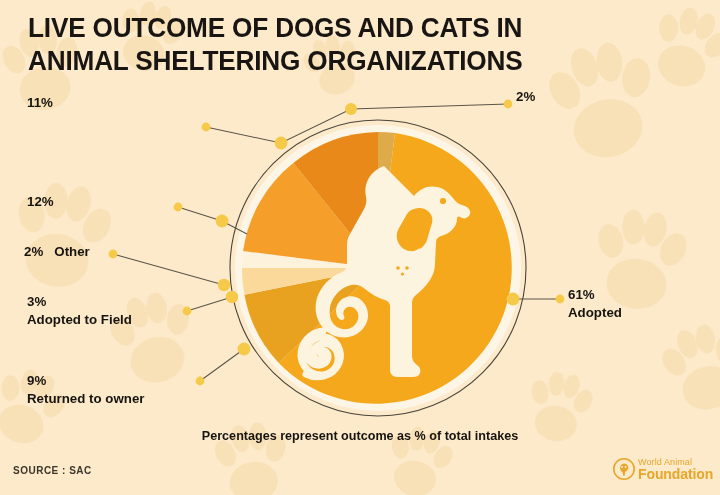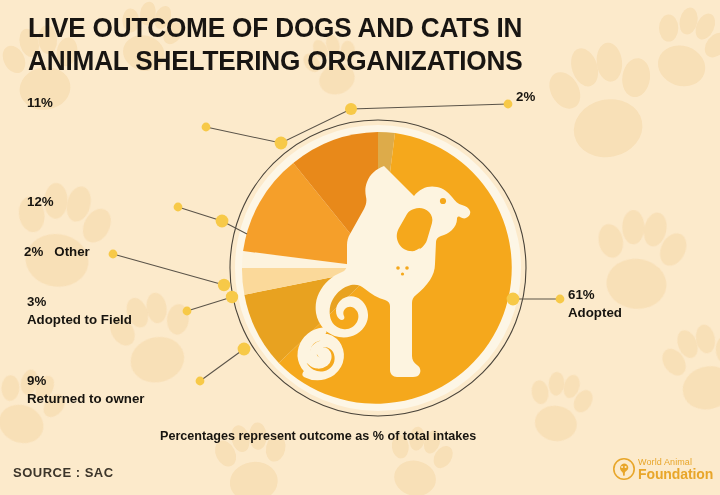--- a/index.html
+++ b/index.html
@@ -36,26 +36,26 @@
   .lbl-nonlive{left:27px;top:94px;}
   .lbl-transfer{left:27px;top:156px;margin-top:37px;}
   .lbl-other{left:24px;top:243px;}
   .lbl-field{left:27px;top:293px;}
   .lbl-owner{left:27px;top:372px;}
   .lbl-waiting{left:516px;top:88px;}
   .lbl-adopted{left:568px;top:270px;margin-top:16px;}
 
   
   .caption{
-    position:absolute;left:160px;top:428px;width:400px;text-align:left;
+    position:absolute;left:160px;top:428px;width:400px;text-align:center;
     font-size:12.6px;line-height:1.42;font-weight:bold;color:#17140f;
   }
   .source{
     position:absolute;left:13px;top:465px;
-    font-size:13px;font-weight:bold;letter-spacing:.5px;color:#3c352a;
+    font-size:10px;font-weight:bold;letter-spacing:.5px;color:#3c352a;
   }
 
   
   .logo{position:absolute;left:613px;top:458px;display:flex;align-items:flex-start;gap:3px;}
   .logo-text{line-height:1.0;color:#e8a62a;}
   .logo-text .l1{display:block;font-size:9px;font-weight:normal;letter-spacing:.1px;}
   .logo-text .l2{display:block;font-size:14px;font-weight:bold;letter-spacing:-0.1px;}
 </style>
 </head>
 <body>

